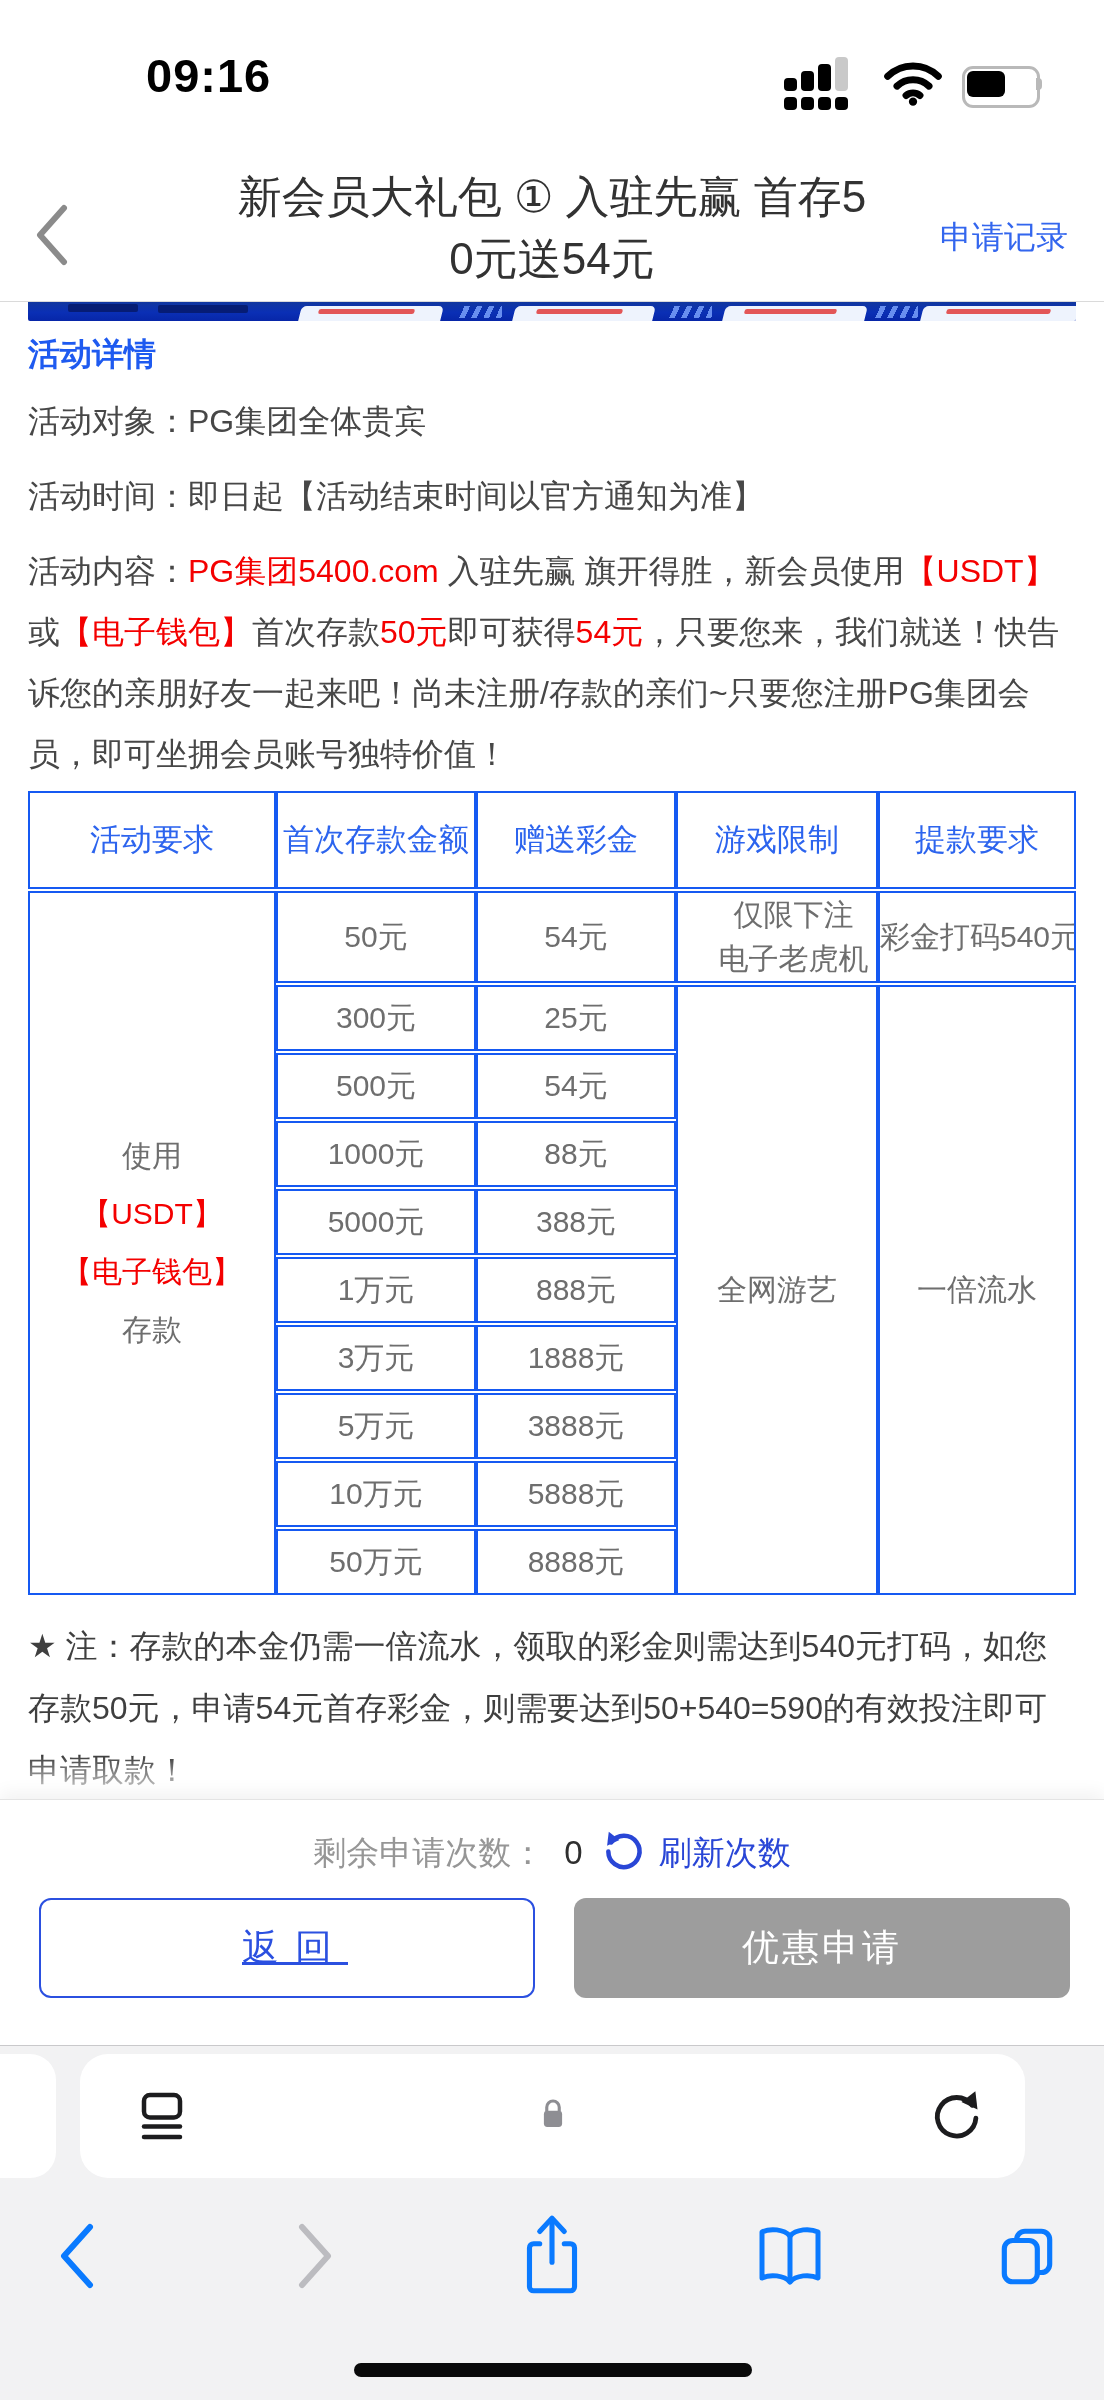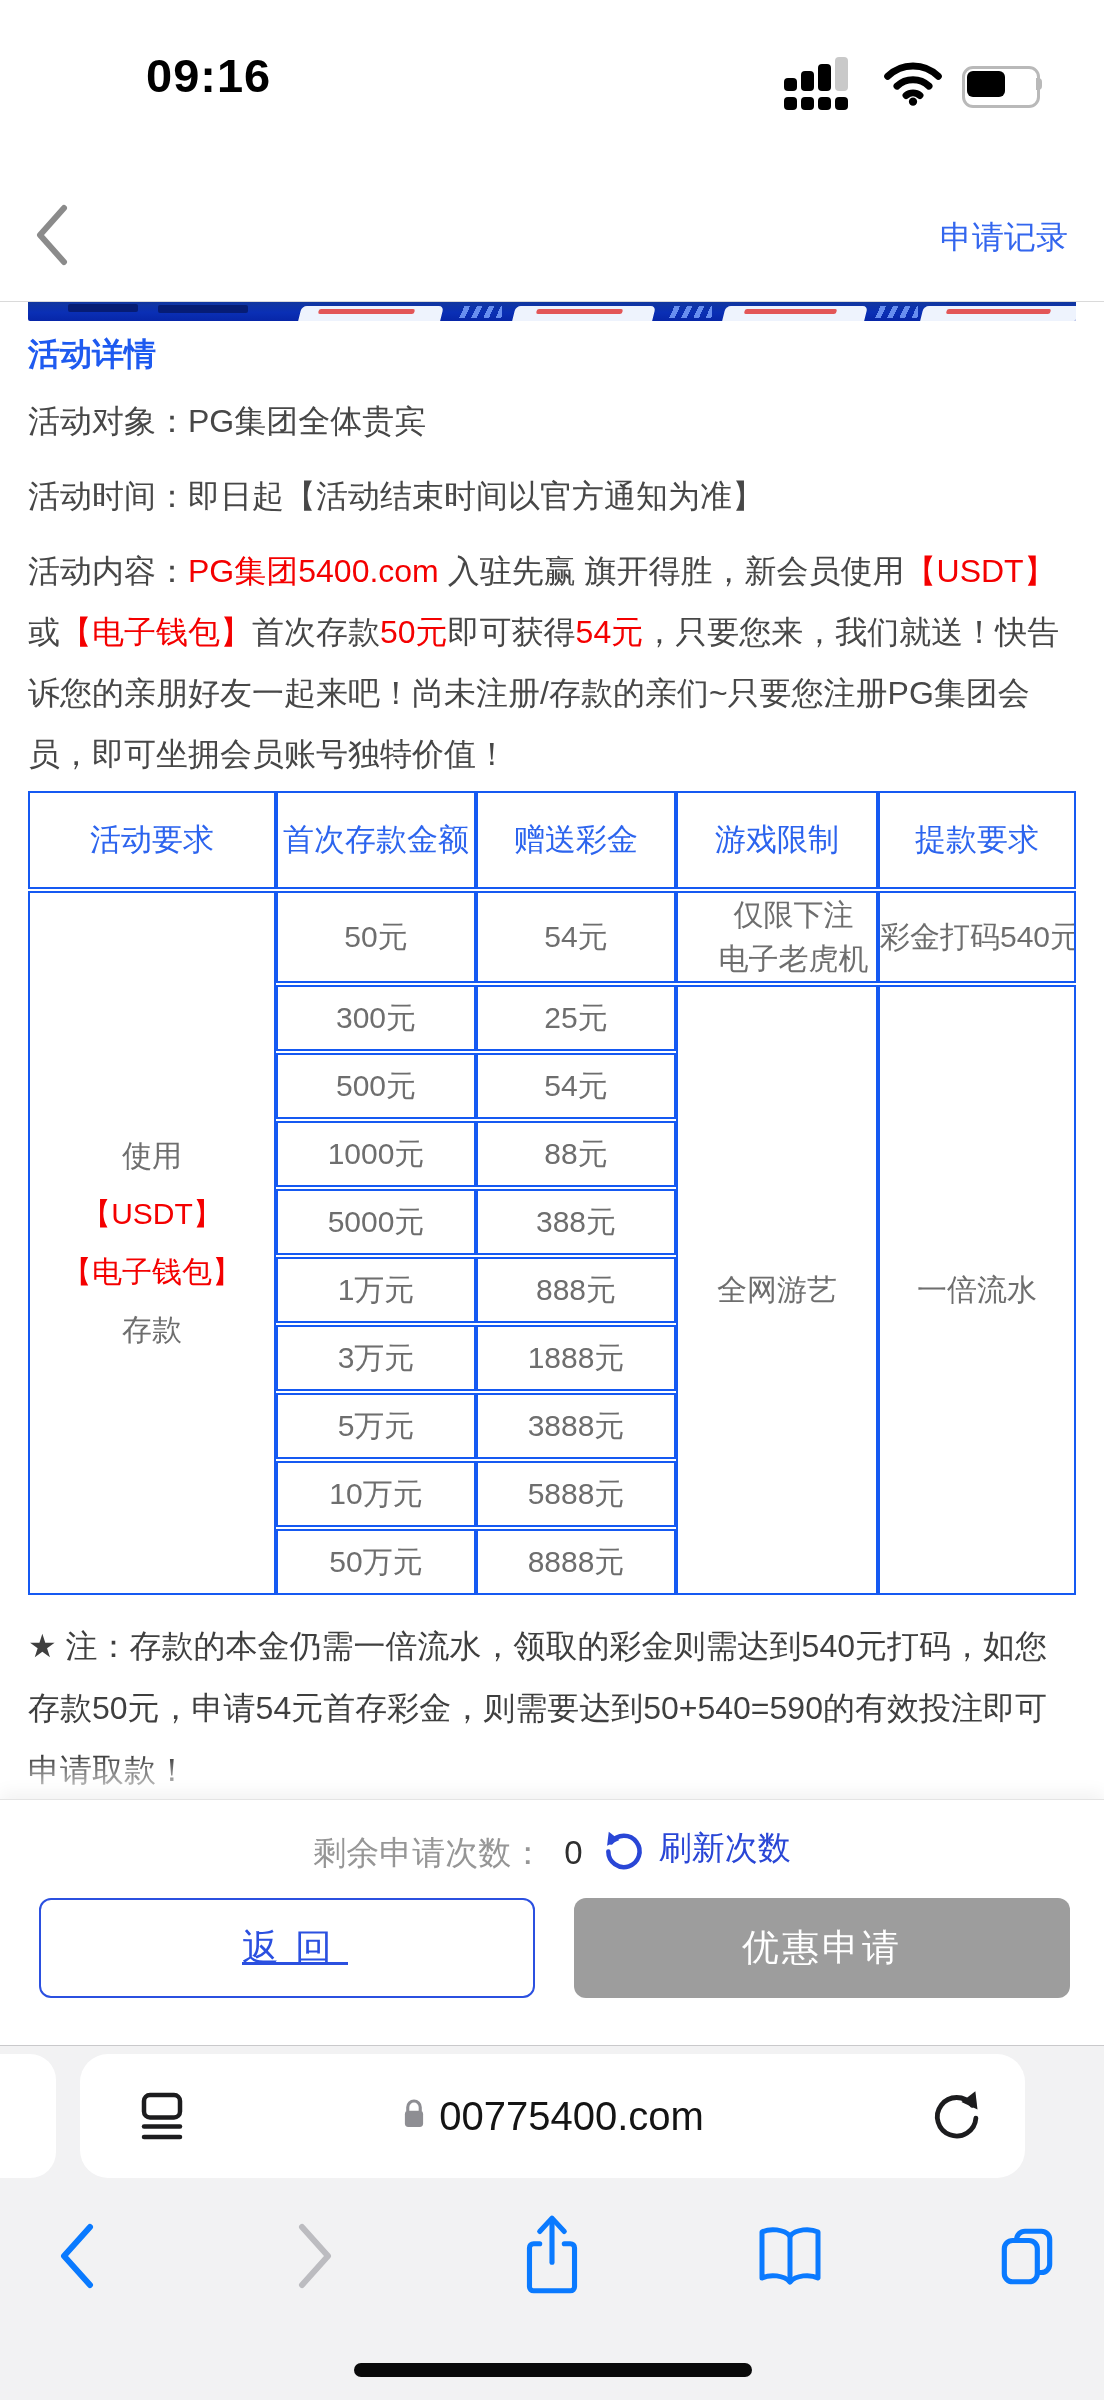--- a/index.html
+++ b/index.html
@@ -59,21 +59,21 @@
   .cell-withdraw-first{font-size:27px;white-space:nowrap;}
   
   .note{margin:18px 28px 0;font-size:32px;line-height:62px;color:#3f3f3f;}
   .fade-overlay{position:absolute;left:0;right:0;top:1756px;height:44px;background:linear-gradient(180deg,rgba(255,255,255,0) 0%,rgba(255,255,255,.85) 90%);pointer-events:none;}
   
   .bottom-panel{position:absolute;left:0;right:0;top:1800px;height:245px;background:#fff;
     box-shadow:0 -1px 0 #e4e4e4,0 -8px 16px rgba(0,0,0,.05);}
   .counts-row{display:flex;align-items:center;justify-content:center;gap:14px;padding-top:26px;font-size:33px;}
   .counts-label{color:#969696;}
   .counts-value{color:#2f2f2f;padding:0 6px;}
-  .refresh-group{display:flex;align-items:flex-start;gap:10px;cursor:pointer;}
+  .refresh-group{display:flex;align-items:center;gap:10px;cursor:pointer;}
   .refresh-label{color:#2946d6;font-size:33px;}
   .btn-row{position:absolute;left:0;right:0;top:98px;}
   .btn{position:absolute;height:100px;border-radius:12px;font-size:37px;display:flex;align-items:center;justify-content:center;box-sizing:border-box;cursor:pointer;}
   .btn-back{left:39px;width:496px;background:#fff;border:2px solid #2b50e0;color:#2b50e0;letter-spacing:16px;text-indent:16px;text-decoration:underline;}
   .btn-apply{left:574px;width:496px;background:#9d9d9d;border:none;color:#fff;letter-spacing:3px;}
   
   .chrome{position:absolute;left:0;right:0;top:2045px;height:355px;background:#f2f2f3;border-top:1px solid #c9c9cb;}
   .tab-stub{position:absolute;left:-42px;top:8px;width:98px;height:124px;background:#fff;border-radius:26px;}
   .url-pill{position:absolute;left:80px;top:8px;width:945px;height:124px;background:#fff;border-radius:28px;cursor:text;}
   .reader-icon{position:absolute;left:52px;top:32px;width:60px;height:60px;cursor:pointer;}
@@ -117,20 +117,24 @@
           <div class="nub"></div>
       </div>
     </div>
   </div>
 
   <div class="nav">
     <div class="nav-back">
       <svg width="44" height="66" viewBox="0 0 44 66">
         <polyline points="34,6 10,33 34,60" fill="none" stroke="#8b8b8b" stroke-width="6" stroke-linecap="round" stroke-linejoin="round"></polyline>
       </svg>
+    </div>
+    <div class="nav-title">
+      <div>新会员大礼包 ① 入驻先赢 首存5</div>
+      <div>0元送54元</div>
     </div>
     <div class="nav-action">申请记录</div>
   </div>
 
   <div class="content">
 
     <div class="banner">
       <div class="frag" style="left:40px;width:70px;"></div>
       <div class="frag" style="left:130px;width:90px;top:3px;"></div>
       <div class="tab t1">
@@ -265,21 +269,20 @@
           <line x1="8" y1="34" x2="32" y2="34" stroke="#1c1c1e" stroke-width="3" stroke-linecap="round"></line>
         </svg>
       </div>
       <div class="url-center">
         <span>
           <svg width="26" height="34" viewBox="0 0 20 26">
             <path d="M5.2 11 V7.8 a4.8 4.8 0 0 1 9.6 0 V11" fill="none" stroke="#8e8e93" stroke-width="2.4"></path>
             <rect x="3" y="10.5" width="14" height="12.5" rx="2.6" fill="#8e8e93"></rect>
           </svg>
         </span>
-        <span class="url-text">00775400.com</span>
       </div>
       <div class="reload-icon">
         <svg width="60" height="60" viewBox="0 0 56 56">
           <path d="M44 18 A18 18 0 1 0 47.5 30" fill="none" stroke="#1c1c1e" stroke-width="4.5" stroke-linecap="round"></path>
           <polygon points="47,5 49,22 34,15" fill="#1c1c1e"></polygon>
         </svg>
       </div>
     </div>
     <div class="toolbar">
       <div class="tool tool-back">

